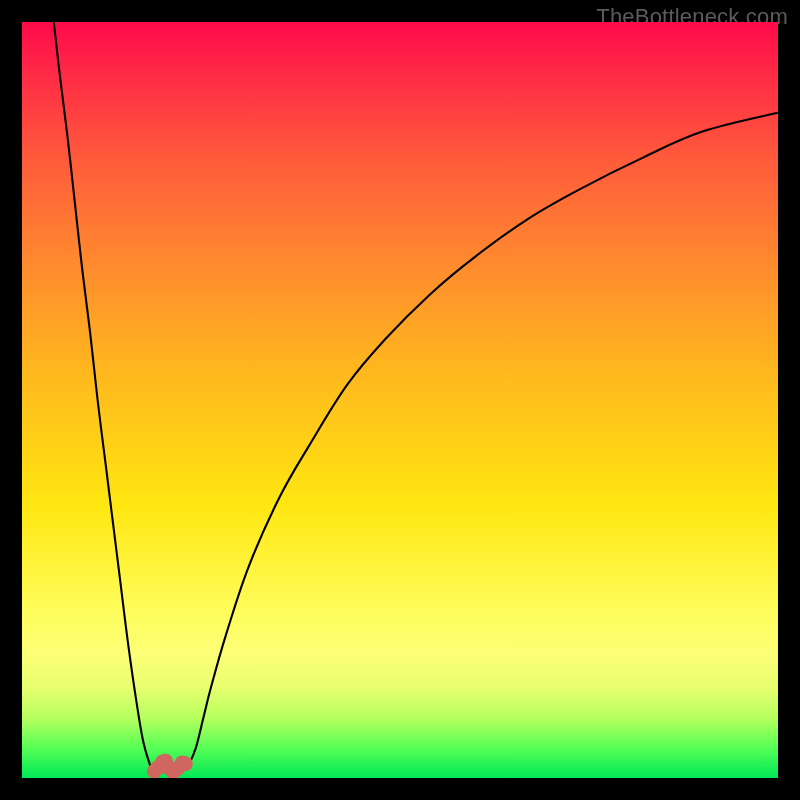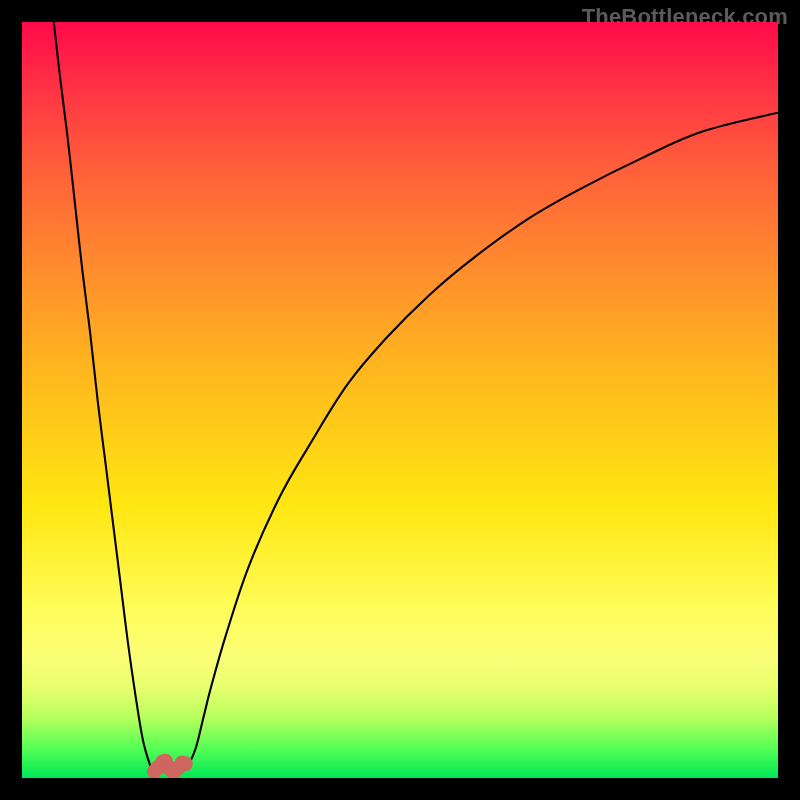--- a/index.html
+++ b/index.html
@@ -32,21 +32,21 @@
       #00e756 100%
     );
   }
   .attribution {
     position: absolute;
     top: 4px;
     right: 12px;
     color: #5b5b5b;
     font-size: 22px;
     letter-spacing: 0.2px;
-    font-weight: 700;
+    font-weight: 400;
     margin-left: 12px;
   }
   svg.overlay {
     position: absolute;
     left: 0;
     top: 0;
     width: 756px;
     height: 756px;
   }
 </style>

